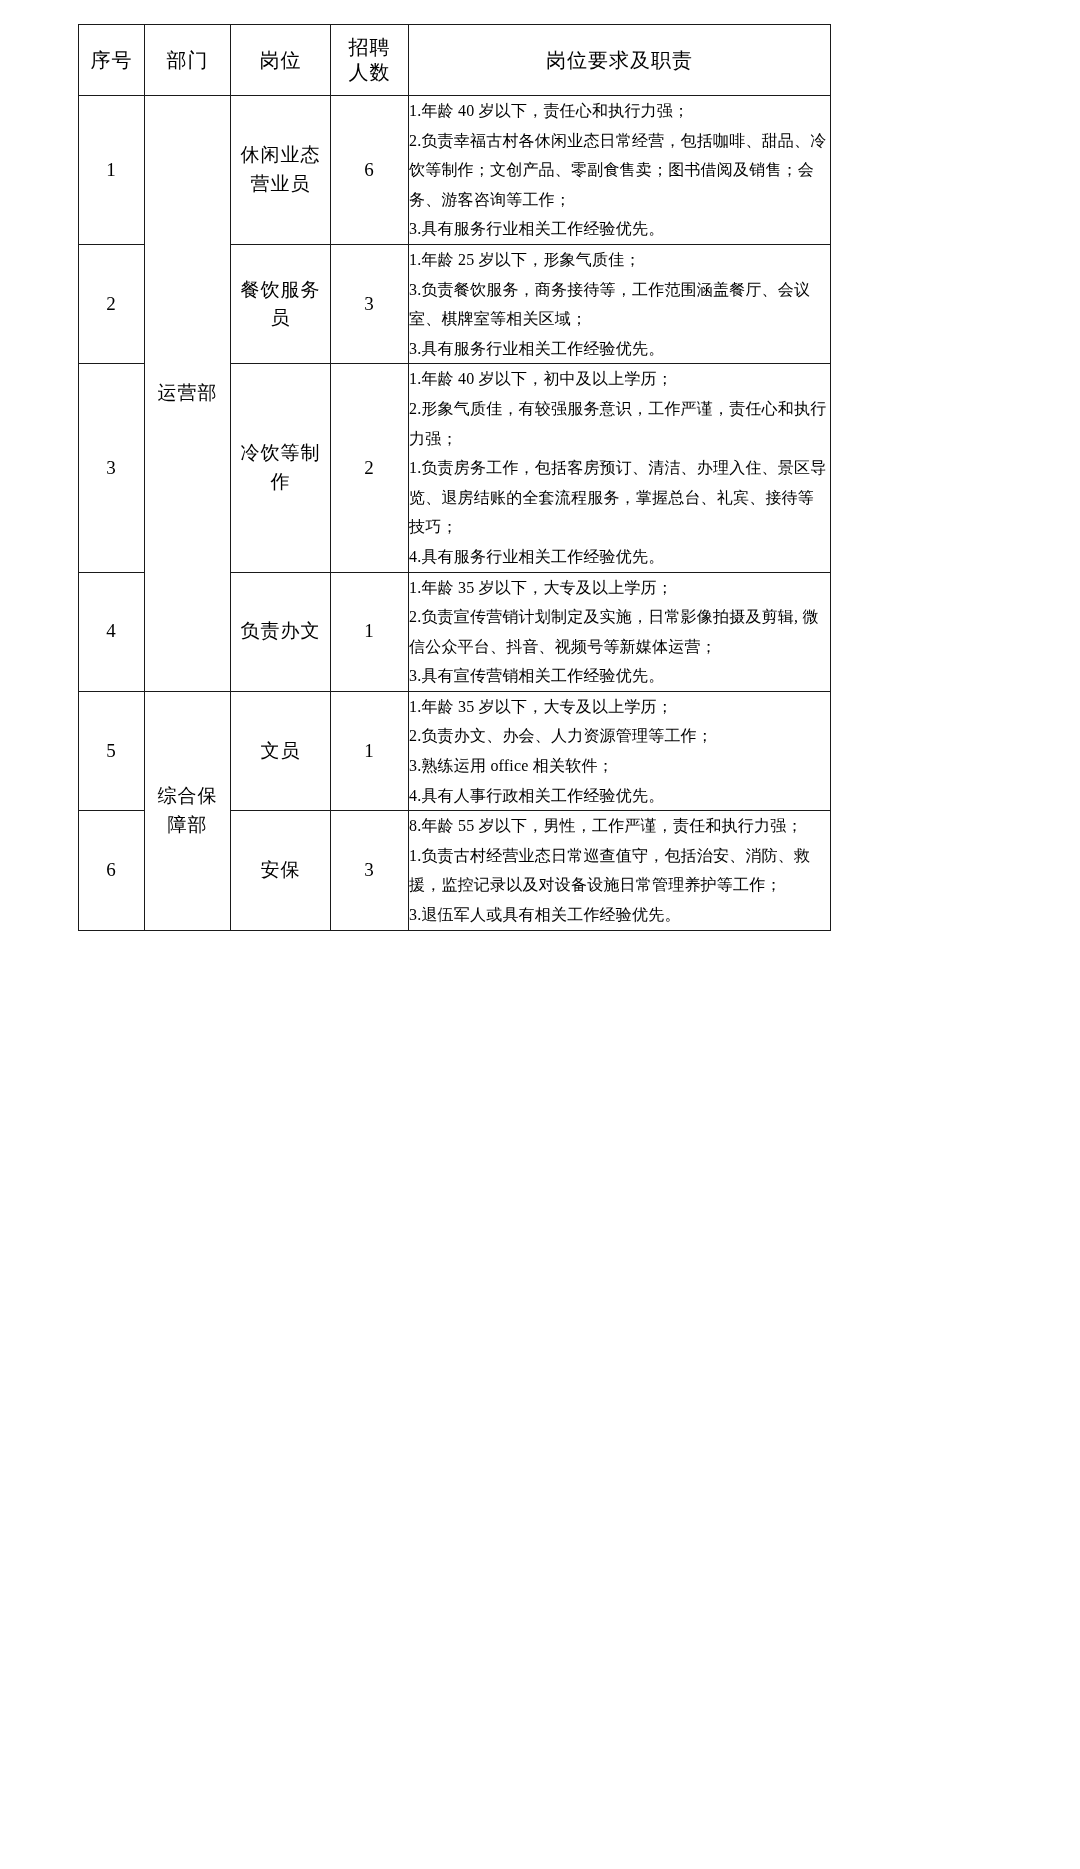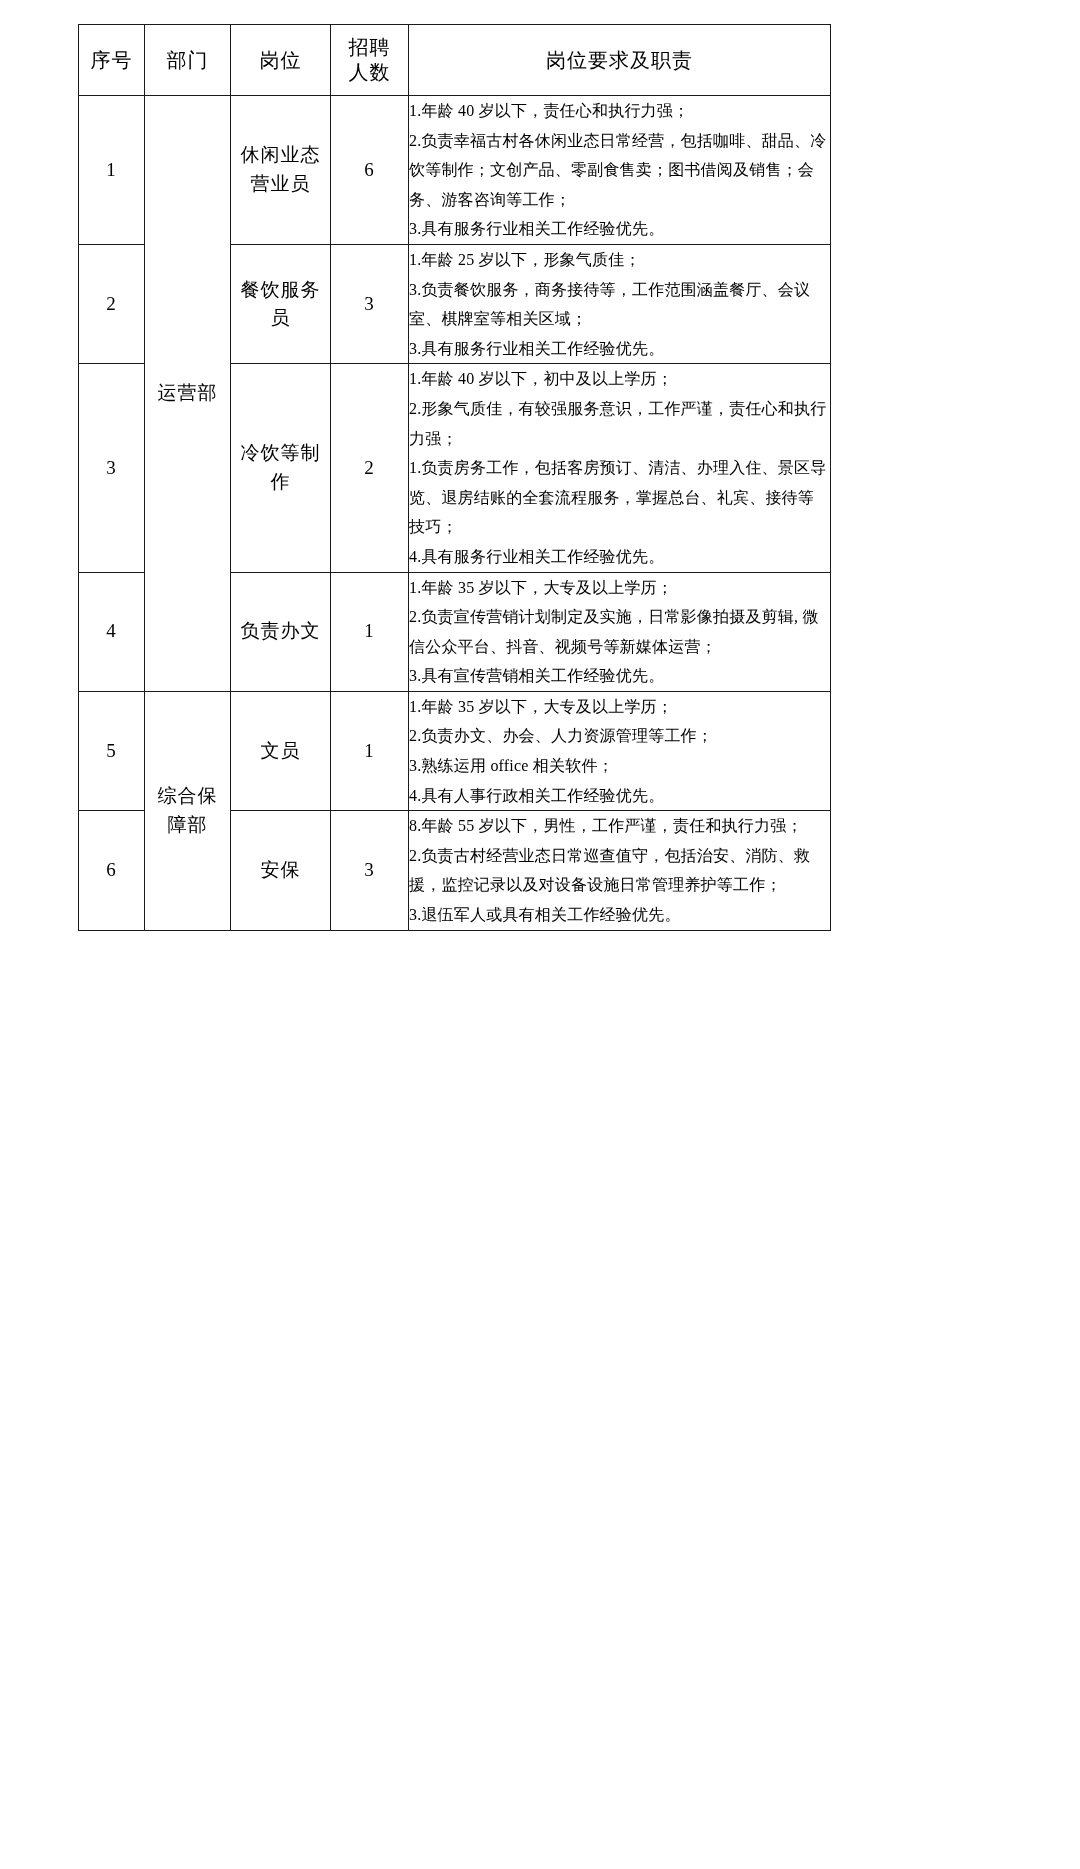--- a/index.html
+++ b/index.html
@@ -154,19 +154,19 @@
           <div class="line">3.熟练运用 office 相关软件；</div>
           <div class="line">4.具有人事行政相关工作经验优先。</div>
         </td>
       </tr>
       <tr>
         <td class="center">6</td>
         <td class="center">安保</td>
         <td class="center">3</td>
         <td class="req">
           <div class="line">8.年龄 55 岁以下，男性，工作严谨，责任和执行力强；</div>
-          <div class="line">2.负责古村经营业态日常巡查值守，包括治安、消防、救援，监控记录以及对设备设施日常管理养护等工作；</div>
+          <div class="line">1.负责古村经营业态日常巡查值守，包括治安、消防、救援，监控记录以及对设备设施日常管理养护等工作；</div>
           <div class="line">3.退伍军人或具有相关工作经验优先。</div>
         </td>
       </tr>
     </tbody>
   </table>
 </div>
 
 </body></html>

